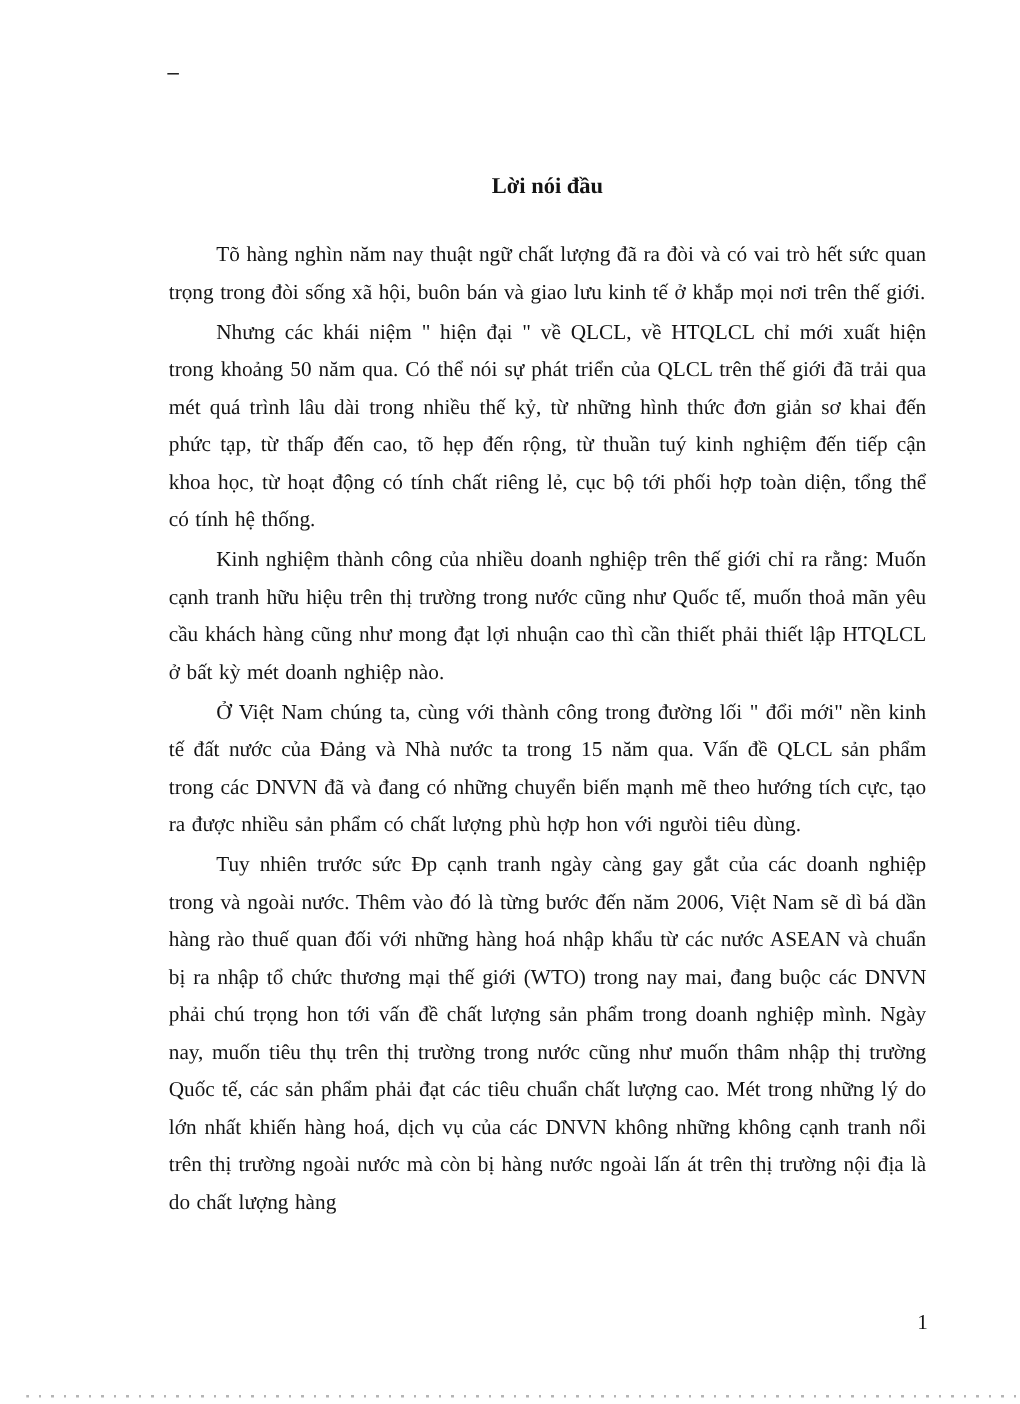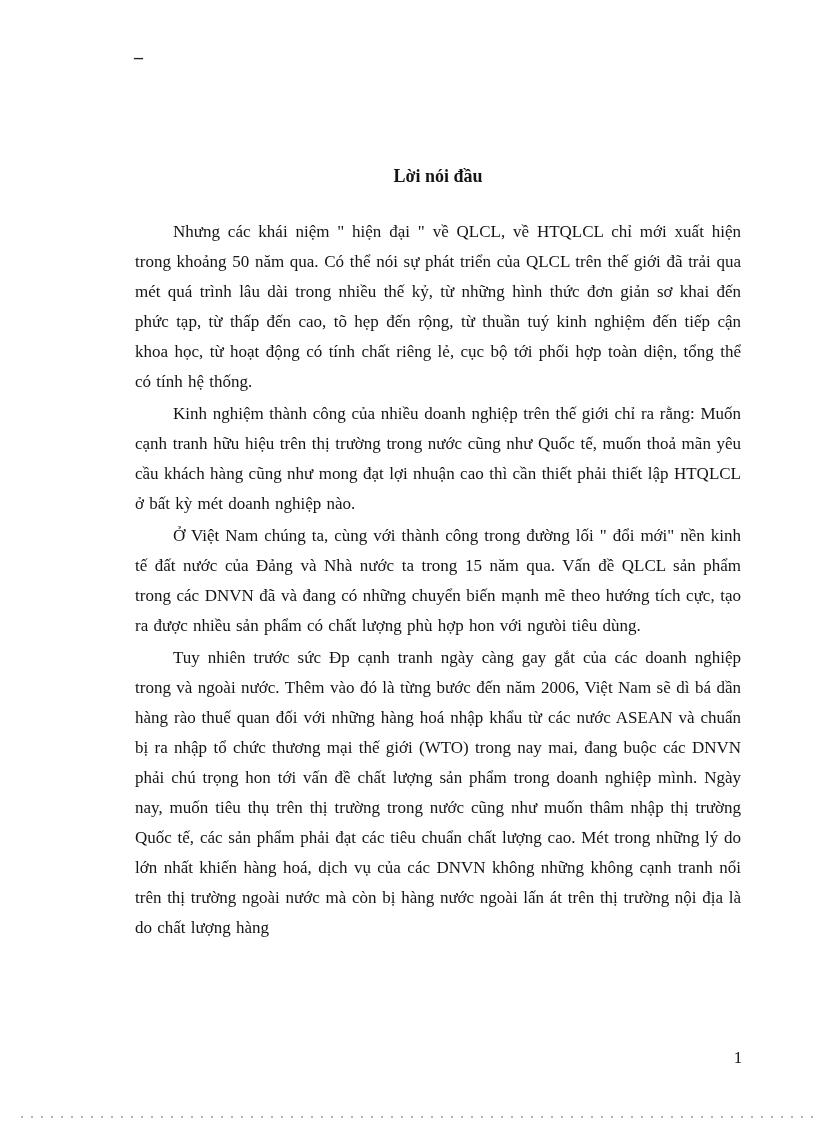--- a/index.html
+++ b/index.html
@@ -23,21 +23,20 @@
     font-size: 18px;
     font-weight: bold;
     color: #222;
     line-height: 18px;
   }
   .content {
     position: absolute;
     left: 135px;
     top: 133px;
     width: 606px;
-    margin-top: 28px;
   }
   .doc-title {
     font-size: 18px;
     font-weight: bold;
     text-align: center;
     margin: 0 0 26px 0;
     line-height: 30px;
   }
   .content p {
     font-size: 17px;
@@ -68,20 +67,21 @@
 </head>
 <body>
 
 <div class="page">
 
   <span class="stray-mark">–</span>
 
   <div class="content">
     <h1 class="doc-title">Lời nói đầu</h1>
 
+    <p>Tõ hàng nghìn năm nay thuật ngữ chất lượng đã ra đòi và có vai trò hết sức quan trọng trong đòi sống xã hội, buôn bán và giao lưu kinh tế ở khắp mọi nơi trên thế giới.</p>
 
     <p>Nhưng các khái niệm " hiện đại " về QLCL, về HTQLCL chỉ mới xuất hiện trong khoảng 50 năm qua. Có thể nói sự phát triển của QLCL trên thế giới đã trải qua mét quá trình lâu dài trong nhiều thế kỷ, từ những hình thức đơn giản sơ khai đến phức tạp, từ thấp đến cao, tõ hẹp đến rộng, từ thuần tuý kinh nghiệm đến tiếp cận khoa học, từ hoạt động có tính chất riêng lẻ, cục bộ tới phối hợp toàn diện, tổng thể có tính hệ thống.</p>
 
     <p>Kinh nghiệm thành công của nhiều doanh nghiệp trên thế giới chỉ ra rằng: Muốn cạnh tranh hữu hiệu trên thị trường trong nước cũng như Quốc tế, muốn thoả mãn yêu cầu khách hàng cũng như mong đạt lợi nhuận cao thì cần thiết phải thiết lập HTQLCL ở bất kỳ mét doanh nghiệp nào.</p>
 
     <p>Ở Việt Nam chúng ta, cùng với thành công trong đường lối " đổi mới" nền kinh tế đất nước của Đảng và Nhà nước ta trong 15 năm qua. Vấn đề QLCL sản phẩm trong các DNVN đã và đang có những chuyển biến mạnh mẽ theo hướng tích cực, tạo ra được nhiều sản phẩm có chất lượng phù hợp hon với ngưòi tiêu dùng.</p>
 
     <p>Tuy nhiên trước sức Đp cạnh tranh ngày càng gay gắt của các doanh nghiệp trong và ngoài nước. Thêm vào đó là từng bước đến năm 2006, Việt Nam sẽ dì bá dần hàng rào thuế quan đối với những hàng hoá nhập khẩu từ các nước ASEAN và chuẩn bị ra nhập tổ chức thương mại thế giới (WTO) trong nay mai, đang buộc các DNVN phải chú trọng hon tới vấn đề chất lượng sản phẩm trong doanh nghiệp mình. Ngày nay, muốn tiêu thụ trên thị trường trong nước cũng như muốn thâm nhập thị trường Quốc tế, các sản phẩm phải đạt các tiêu chuẩn chất lượng cao. Mét trong những lý do lớn nhất khiến hàng hoá, dịch vụ của các DNVN không những không cạnh tranh nổi trên thị trường ngoài nước mà còn bị hàng nước ngoài lấn át trên thị trường nội địa là do chất lượng hàng</p>
   </div>
 

